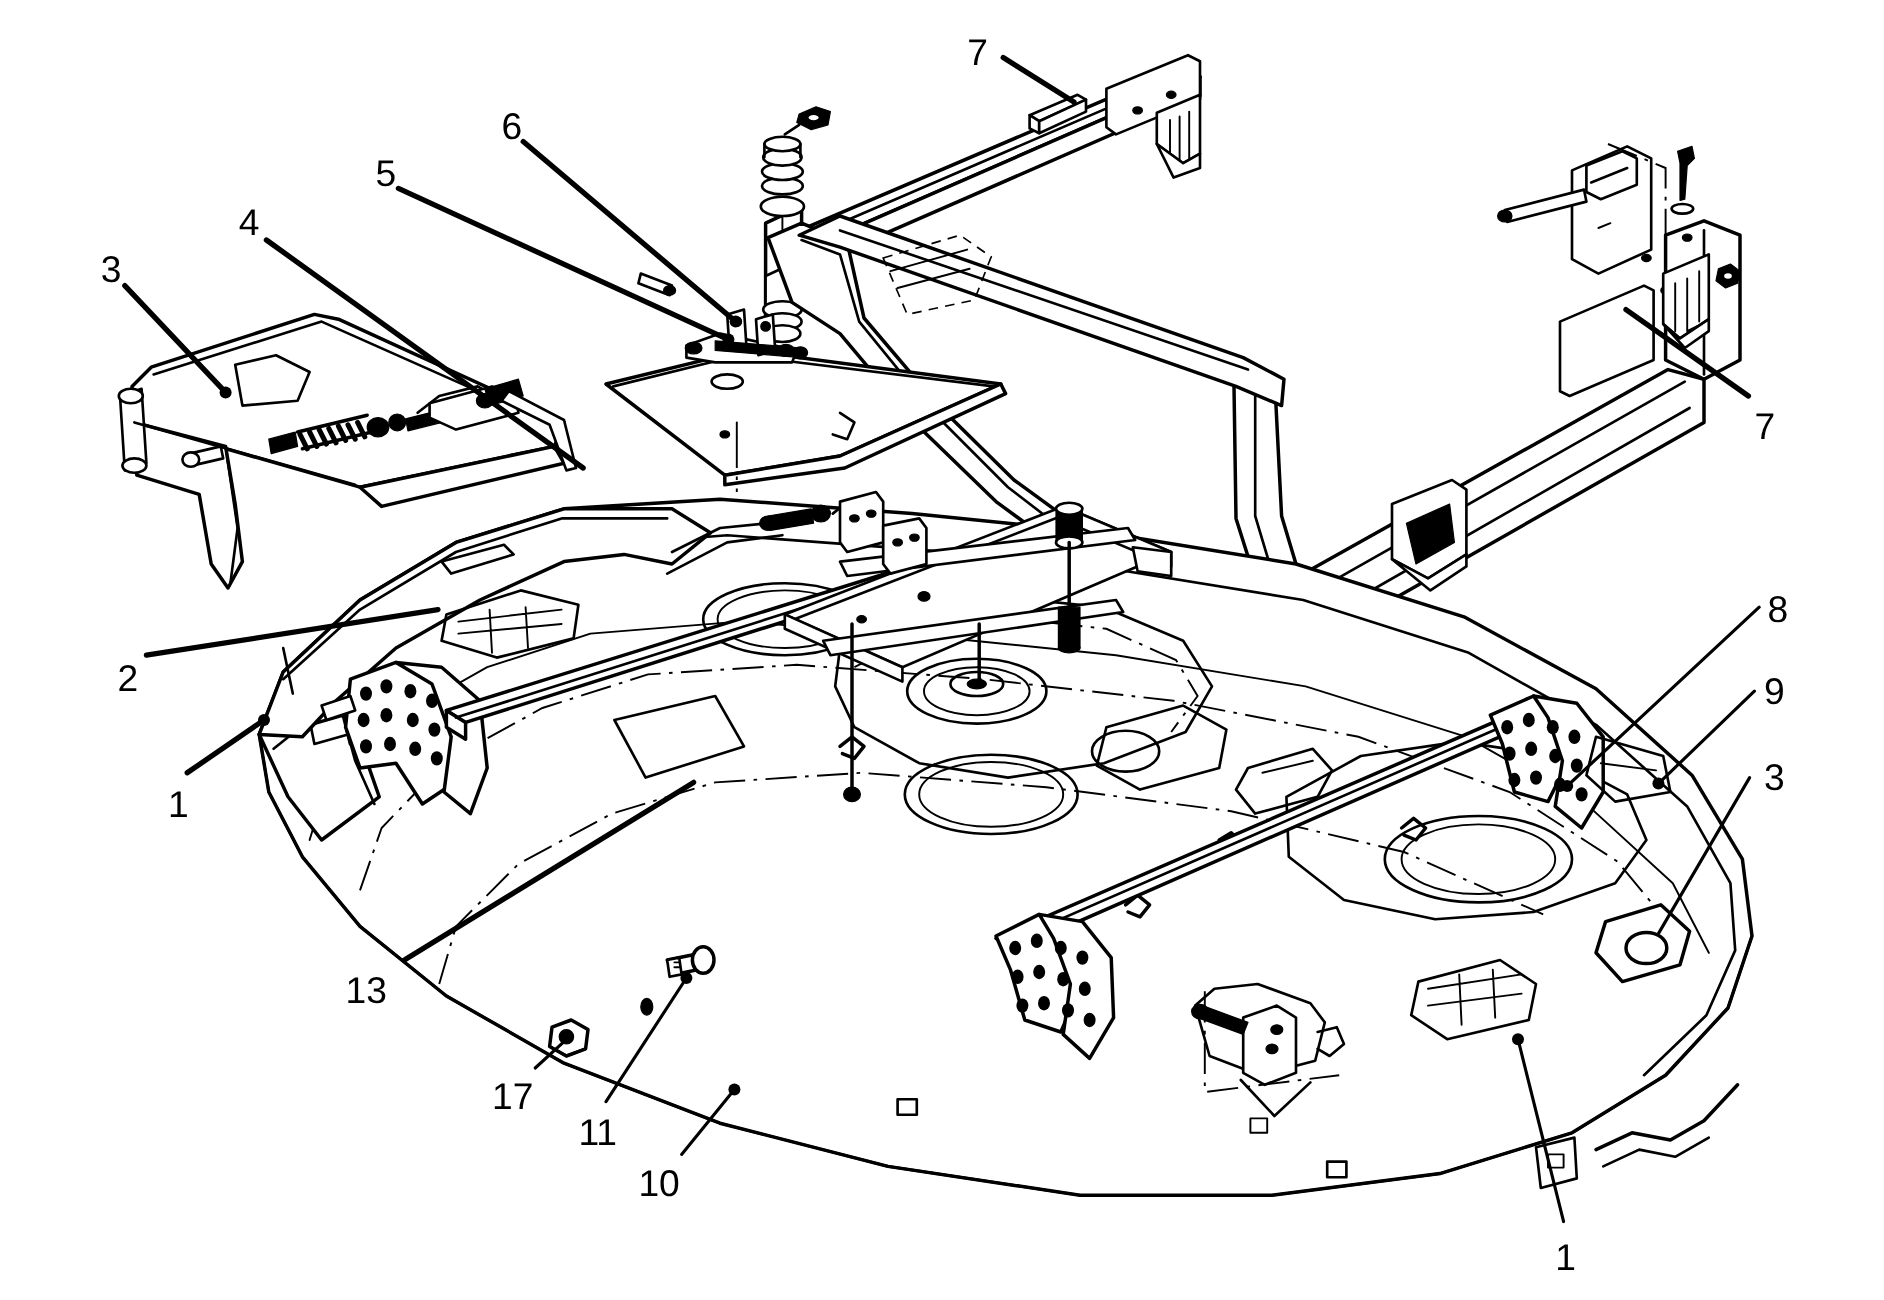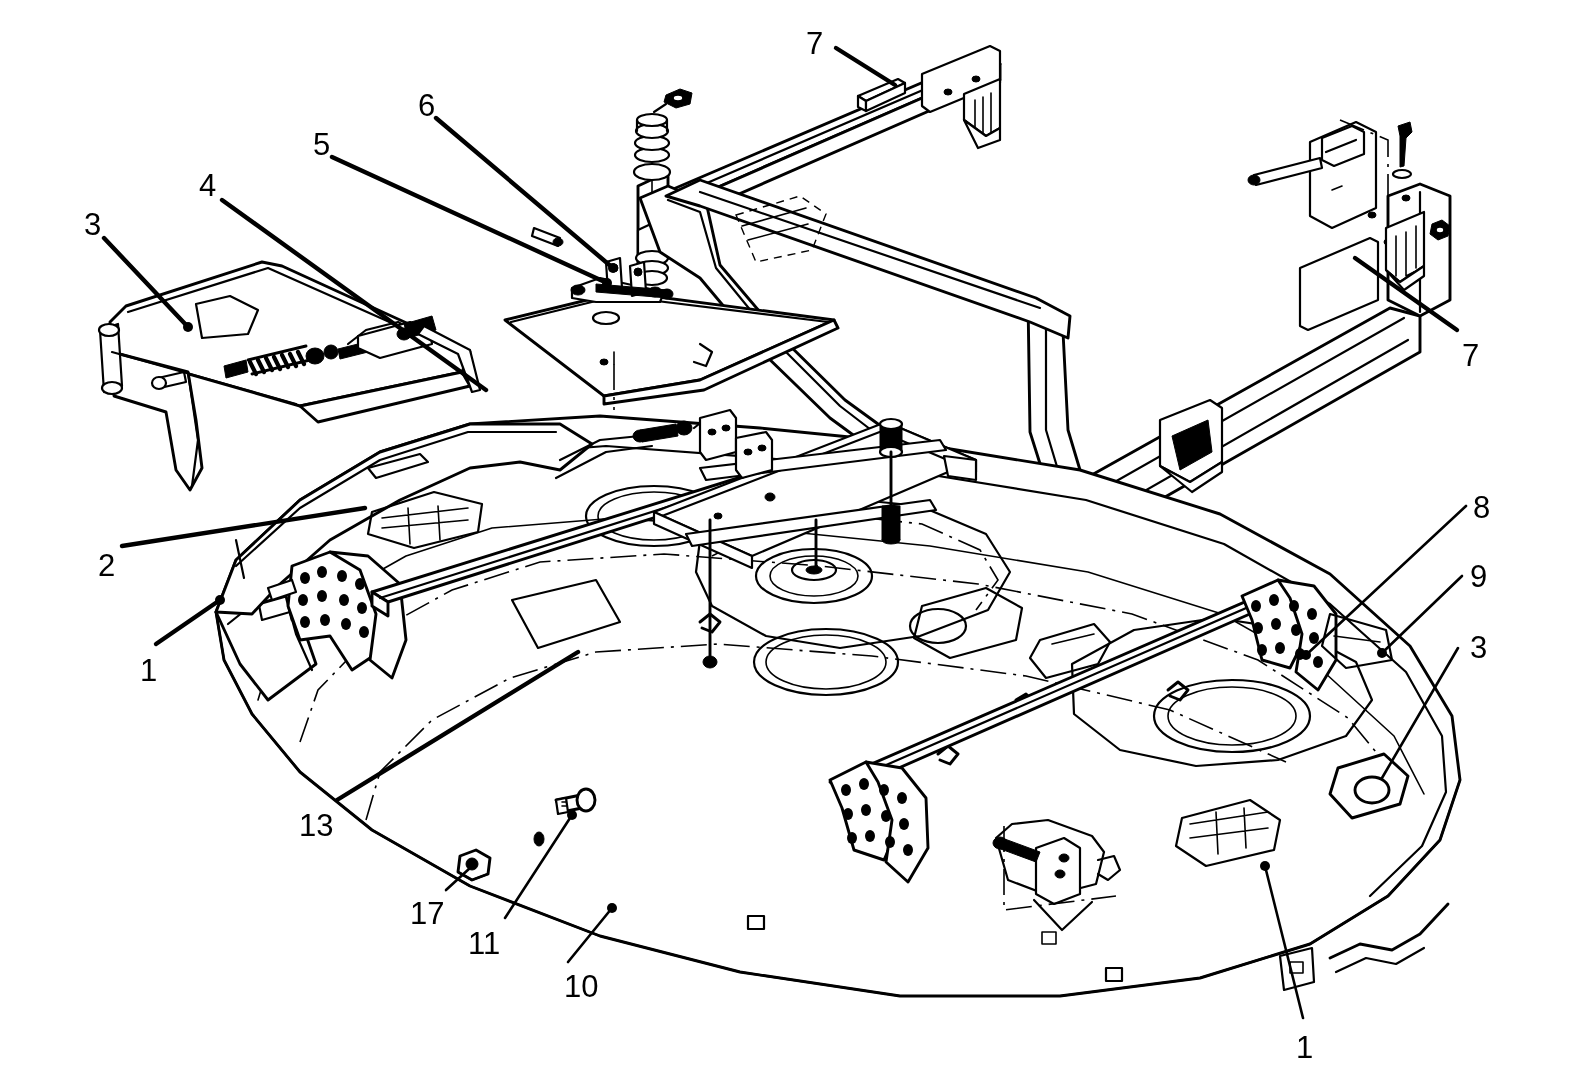--- a/index.html
+++ b/index.html
@@ -530,22 +530,22 @@
   </svg>
 
   <div class="callout-num" style="left:806px;top:28px">7</div>
   <div class="callout-num" style="left:418px;top:90px">6</div>
   <div class="callout-num" style="left:313px;top:129px">5</div>
   <div class="callout-num" style="left:199px;top:170px">4</div>
   <div class="callout-num" style="left:84px;top:209px">3</div>
   <div class="callout-num" style="left:1462px;top:340px">7</div>
   <div class="callout-num" style="left:98px;top:550px">2</div>
   <div class="callout-num" style="left:140px;top:655px">1</div>
-  <div class="callout-num" style="left:299px;top:810px">13</div>
+  <div class="callout-num" style="left:288px;top:810px">13</div>
   <div class="callout-num" style="left:410px;top:898px">17</div>
-  <div class="callout-num" style="left:468px;top:928px">11</div>
-  <div class="callout-num" style="left:564px;top:971px">10</div>
+  <div class="callout-num" style="left:482px;top:928px">11</div>
+  <div class="callout-num" style="left:532px;top:971px">10</div>
   <div class="callout-num" style="left:1473px;top:492px">8</div>
   <div class="callout-num" style="left:1470px;top:561px">9</div>
   <div class="callout-num" style="left:1470px;top:632px">3</div>
   <div class="callout-num" style="left:1296px;top:1032px">1</div>
 
 </div>
 
 </body></html>

